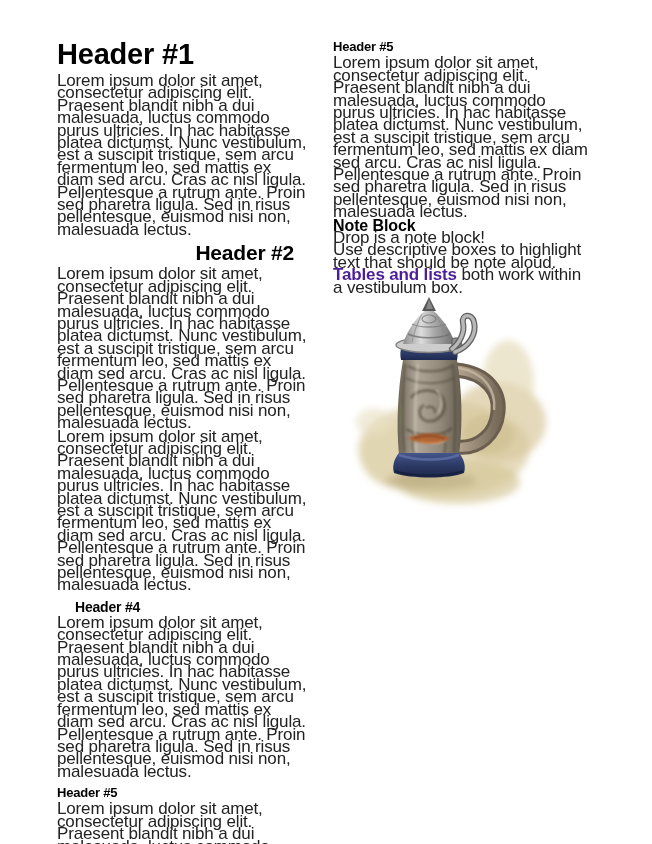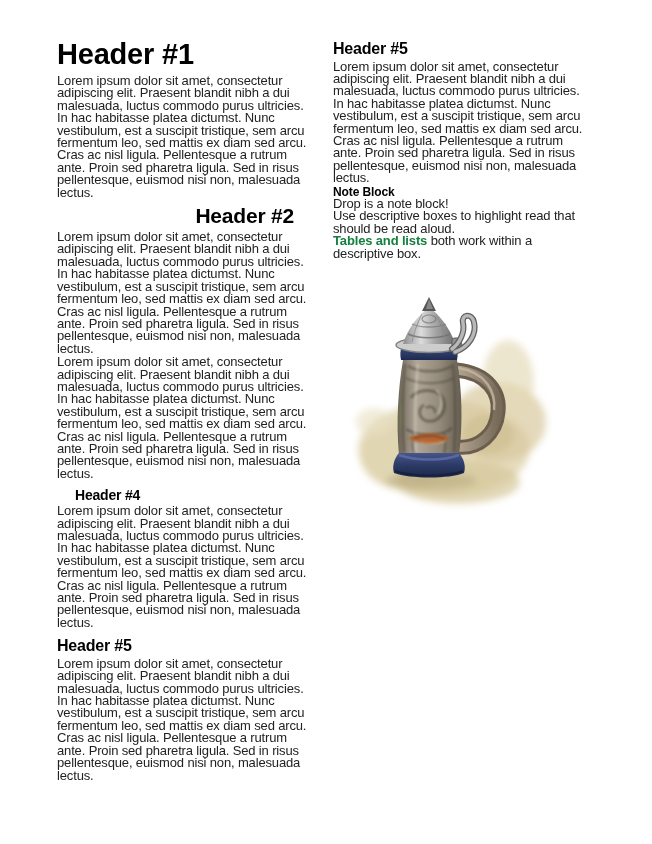--- a/index.html
+++ b/index.html
@@ -21,39 +21,39 @@
     color: #000000;
     font-weight: 700;
     margin: 0;
     line-height: 1.0;
     letter-spacing: -0.2px;
   }
   h1 { font-size: 29px;   margin: 0 0 6px; }
   h2 { font-size: 21px;   margin: 6px 14px 5px; text-align: right; }
   h3 { font-size: 16.5px; margin: 8px 0 4px; }
   h4 { font-size: 14px;   margin: 8px 0 3px; padding-left: 18px; }
-  h5 { font-size: 16px;   margin: 0 0 3px; line-height: 1.1; }
+  h5 { font-size: 13px;   margin: 0 0 3px; line-height: 1.1; }
   h5.spaced { margin-top: 8px; }
 
   p.body {
-    font-size: 13px;
+    font-size: 17px;
     line-height: 12.4px;
     letter-spacing: -0.15px;
     margin: 0 0 1px;
   }
   p.tight { margin: 0; }
   .subhead {
-    font-size: 12px;
+    font-size: 16px;
     font-weight: 700;
     color: #000000;
     line-height: 12.4px;
     margin: 1px 0 0;
     letter-spacing: -0.1px;
   }
-  p.body b { color: #15803d; }
+  p.body b { color: #4c1d95; }
 
   .illustration {
     position: absolute;
     left: 348px;
     top: 294px;
     width: 232px;
     height: 222px;
   }
   .illustration svg { display: block; width: 100%; height: 100%; }
 </style>
@@ -78,22 +78,22 @@
     <p class="body">Lorem ipsum dolor sit amet, consectetur adipiscing elit. Praesent blandit nibh a dui malesuada, luctus commodo purus ultricies. In hac habitasse platea dictumst. Nunc vestibulum, est a suscipit tristique, sem arcu fermentum leo, sed mattis ex diam sed arcu. Cras ac nisl ligula. Pellentesque a rutrum ante. Proin sed pharetra ligula. Sed in risus pellentesque, euismod nisi non, malesuada lectus.</p>
   </div>
 
   <div class="col col-right">
     <h5>Header #5</h5>
     <p class="body">Lorem ipsum dolor sit amet, consectetur adipiscing elit. Praesent blandit nibh a dui malesuada, luctus commodo purus ultricies. In hac habitasse platea dictumst. Nunc vestibulum, est a suscipit tristique, sem arcu fermentum leo, sed mattis ex diam sed arcu. Cras ac nisl ligula. Pellentesque a rutrum ante. Proin sed pharetra ligula. Sed in risus pellentesque, euismod nisi non, malesuada lectus.</p>
 
     <div class="subhead">Note Block</div>
     <p class="body tight">Drop is a note block!</p>
 
-    <p class="body tight">Use descriptive boxes to highlight read that should be read aloud.</p>
-    <p class="body tight"><b>Tables and lists</b><span> both work within a descriptive box.</span></p>
+    <p class="body tight">Use descriptive boxes to highlight text that should be note aloud.</p>
+    <p class="body tight"><b>Tables and lists</b><span> both work within a vestibulum box.</span></p>
   </div>
 
   <div class="illustration">
     <svg viewBox="0 0 232 222" xmlns="http://www.w3.org/2000/svg">
       <defs>
         <filter id="washBlur" x="-20%" y="-20%" width="140%" height="140%">
           <feGaussianBlur stdDeviation="3.5"></feGaussianBlur>
         </filter>
         <filter id="softBlur" x="-20%" y="-20%" width="140%" height="140%">
           <feGaussianBlur stdDeviation="1.1"></feGaussianBlur>

